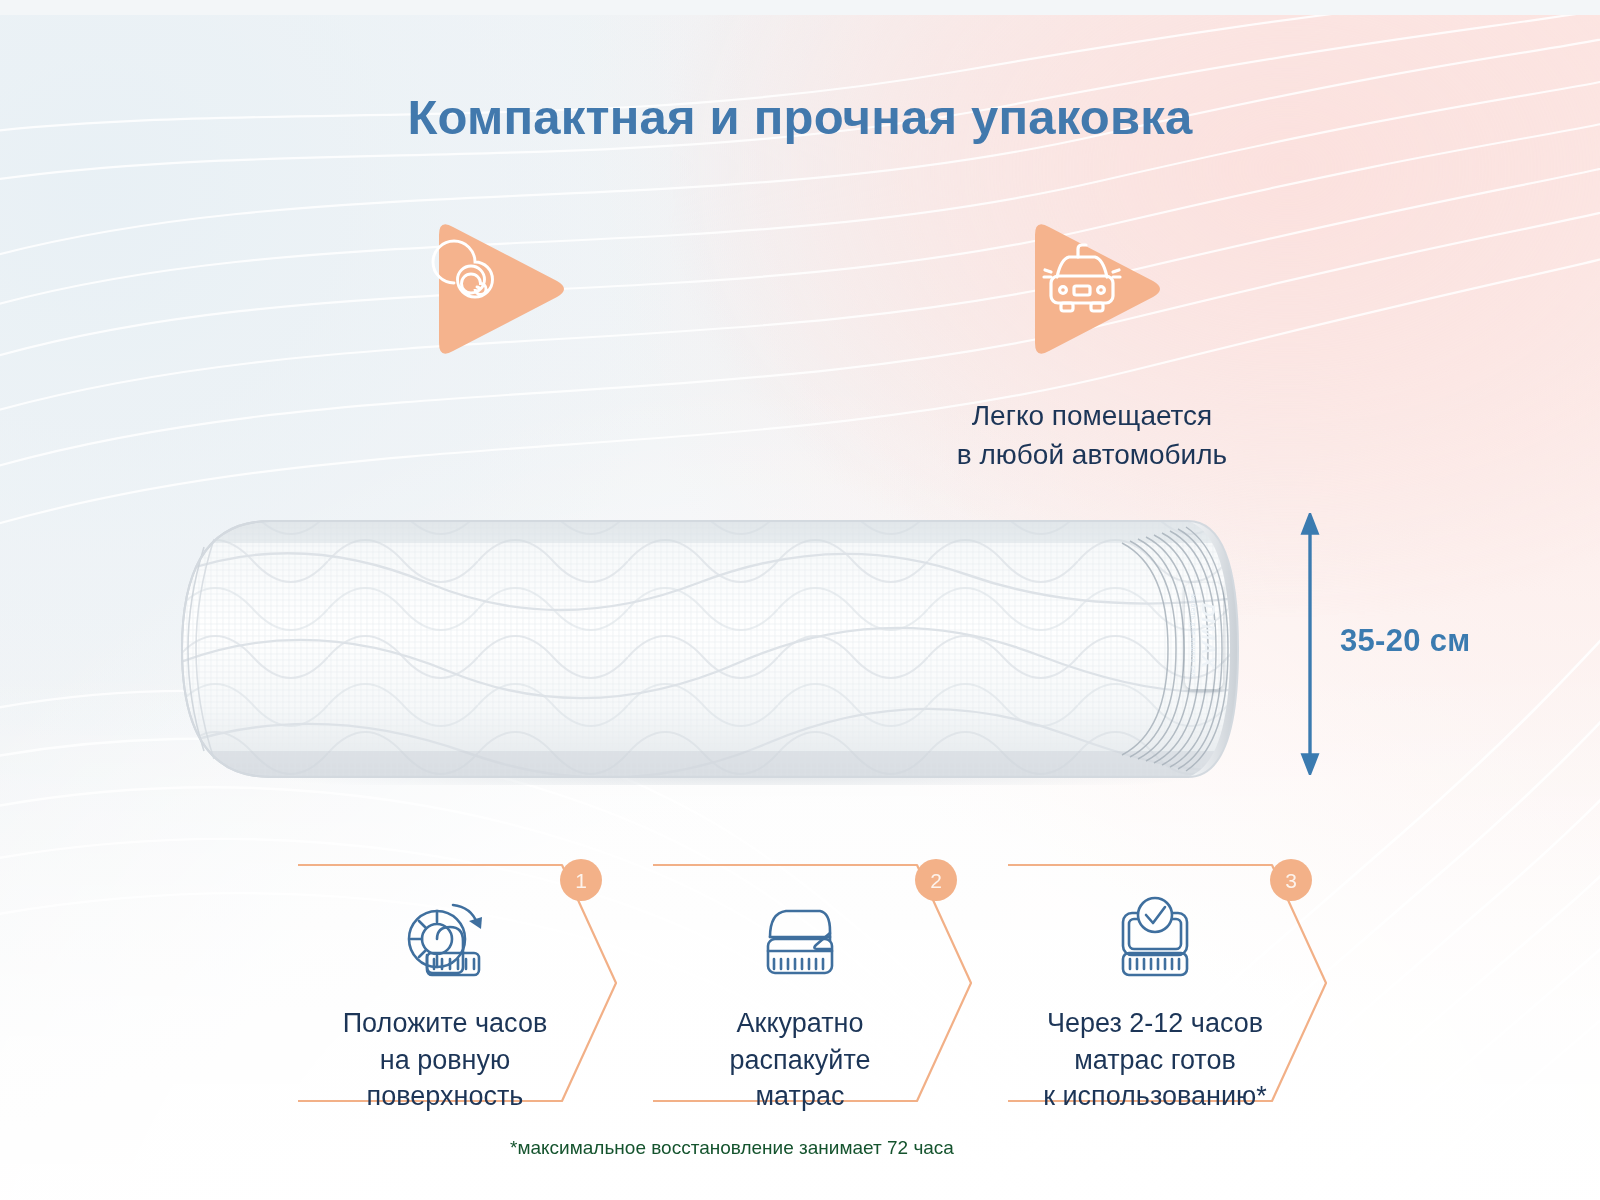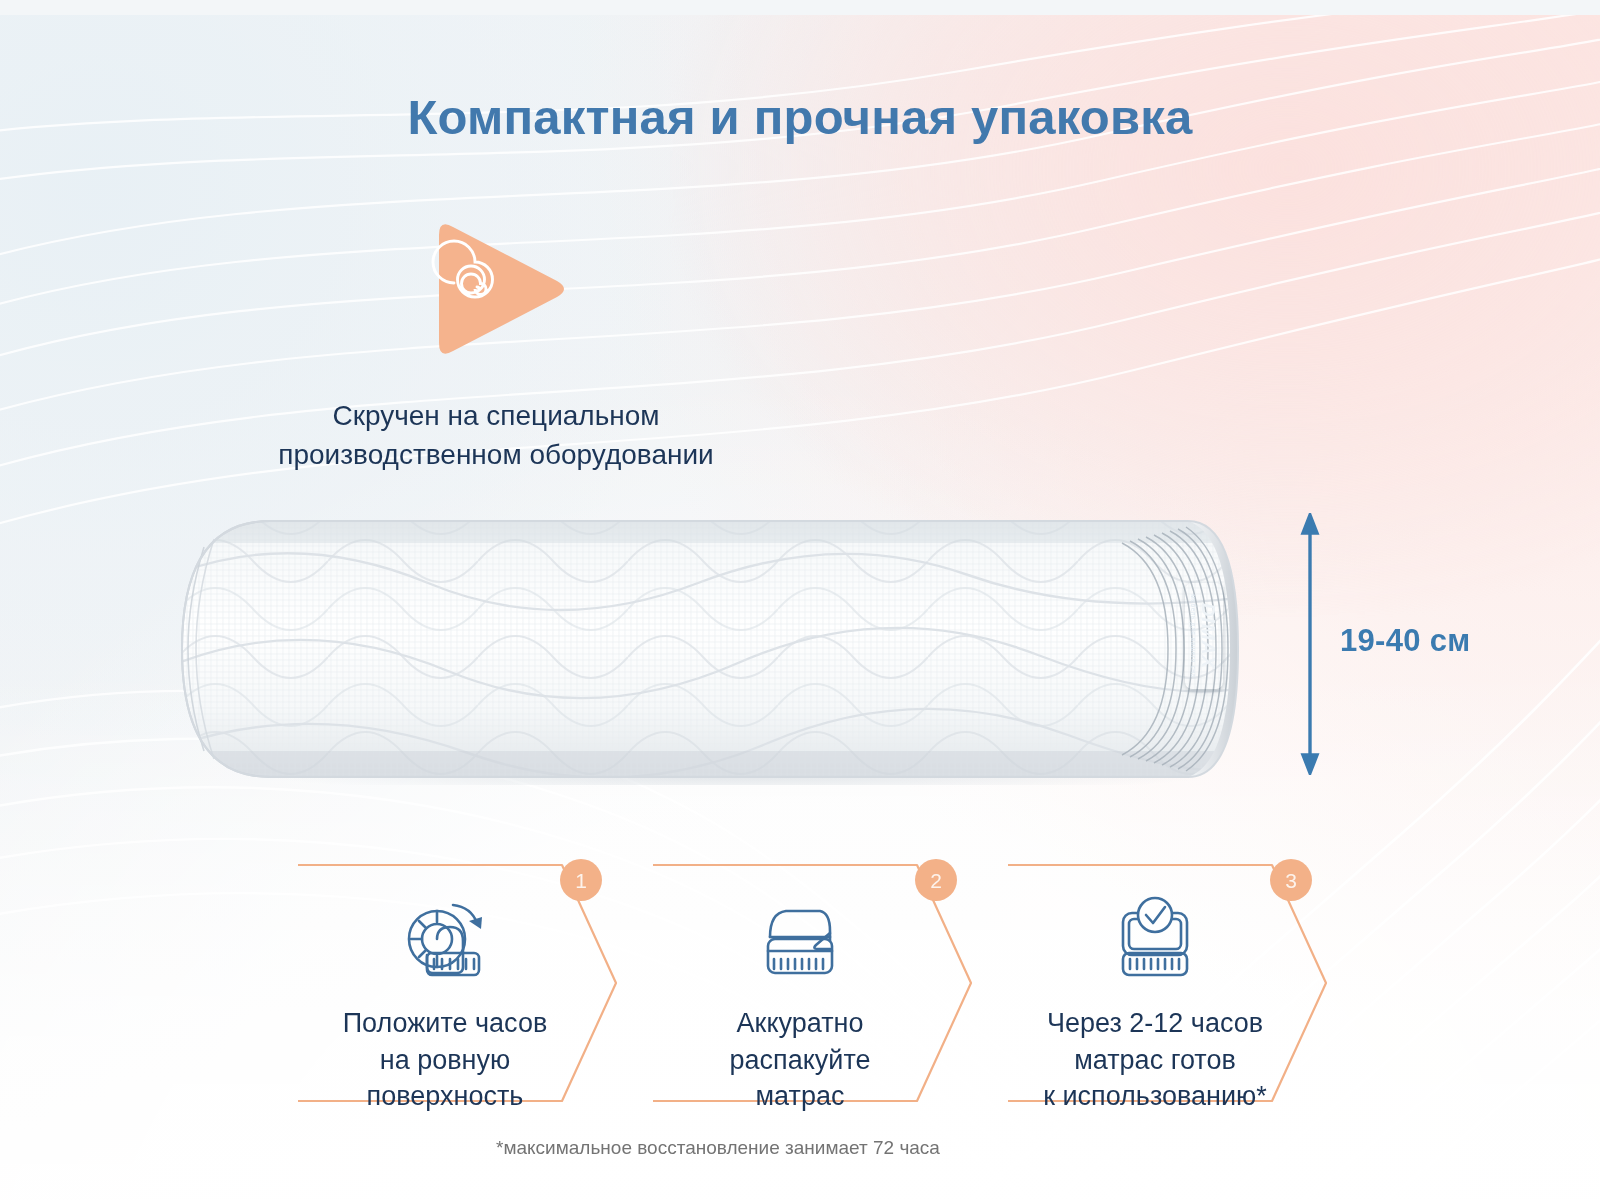--- a/index.html
+++ b/index.html
@@ -220,26 +220,26 @@
     text-align: center;
     font-size: 27px;
     line-height: 1.36;
     color: #1c3557;
     white-space: pre-line;
   }
 
   
   .footnote {
     position: absolute;
-    left: 2px;
+    left: 16px;
     top: 1122px;
     width: 1432px;
     text-align: center;
     font-size: 19px;
-    color: #737373;
+    color: #14532d;
   }
 </style>
 </head>
 <body>
 
 <div id="stage">
 
   <div class="bg-base"></div>
   <div class="bg-bluewash"></div>
   <div class="bg-pinkwash"></div>
@@ -283,24 +283,42 @@
           <path d="M0 0 m 0 -2
                    a 2 2 0 1 1 -2 2
                    a 5.5 5.5 0 1 0 5.5 -5.5
                    a 9.5 9.5 0 1 0 -9.5 9.5
                    a 13.5 13.5 0 1 0 -13.5 -13.5
                    a 17.5 17.5 0 1 0 17.5 -17.5
                    a 21 21 0 1 0 -21 21" fill="none" stroke="#ffffff" stroke-width="2.9" stroke-linecap="round"></path>
         </g>
       </svg>
     </div>
-    <div class="feature-caption">Скручен на специальном
-производственном оборудовании</div>
   </div>
 
+  <div class="feature feature-b">
+    <div class="tri-wrap">
+      <svg width="150" height="148" viewBox="0 0 150 148">
+        <path d="M18 20 Q18 4 32 12 L136 66 Q150 74 136 82 L32 136 Q18 144 18 128 Z" fill="#f5b38d"></path>
+        <g fill="none" stroke="#ffffff" stroke-width="3.2" stroke-linecap="round" stroke-linejoin="round">
+          <path d="M40 62 Q44 44 52 42 L78 42 Q86 44 90 62"></path>
+          <rect x="34" y="61" width="62" height="27" rx="7"></rect>
+          <rect x="44" y="88" width="12" height="8" rx="2.5"></rect>
+          <rect x="74" y="88" width="12" height="8" rx="2.5"></rect>
+          <circle cx="46" cy="75" r="3.4"></circle>
+          <circle cx="84" cy="75" r="3.4"></circle>
+          <rect x="57" y="71" width="16" height="9" rx="2"></rect>
+          <path d="M34 57 L28 55 M34 62 L27 62 M96 57 L102 55 M96 62 L103 62"></path>
+          <path d="M61 42 L61 34 Q61 30 65 30 L69 30"></path>
+        </g>
+      </svg>
+    </div>
+    <div class="feature-caption">Легко помещается
+в любой автомобиль</div>
+  </div>
 
   <div class="roll">
     <svg width="1095" height="272" viewBox="0 0 1095 272">
       <defs>
         <linearGradient id="rollBody" x1="0" y1="0" x2="0" y2="1">
           <stop offset="0%" stop-color="#e8ecef"></stop>
           <stop offset="12%" stop-color="#f7f9fa"></stop>
           <stop offset="42%" stop-color="#ffffff"></stop>
           <stop offset="72%" stop-color="#f6f8f9"></stop>
           <stop offset="100%" stop-color="#dfe4e8"></stop>
@@ -376,21 +394,21 @@
     </div>
   </div>
 
   <svg class="dim" width="40" height="262" viewBox="0 0 40 262">
     <g stroke="#3b7bb0" stroke-width="3.4" fill="#3b7bb0">
       <line x1="20" y1="14" x2="20" y2="248"></line>
       <polygon points="20,2 27,20 13,20"></polygon>
       <polygon points="20,260 27,242 13,242"></polygon>
     </g>
   </svg>
-  <div class="dim-label">19-40 см</div>
+  <div class="dim-label">35-20 см</div>
 
   <div class="steps">
 
     <div class="step step-1">
       <svg class="step-shape" width="340" height="252" viewBox="0 0 340 252">
         <path d="M8 8 L272 8 L326 126 L272 244 L8 244" fill="none" stroke="#f2b087" stroke-width="2.2" stroke-linejoin="round"></path>
       </svg>
       <div class="step-num">1</div>
       <div class="step-icon">
         <svg width="104" height="104" viewBox="0 0 104 104">

